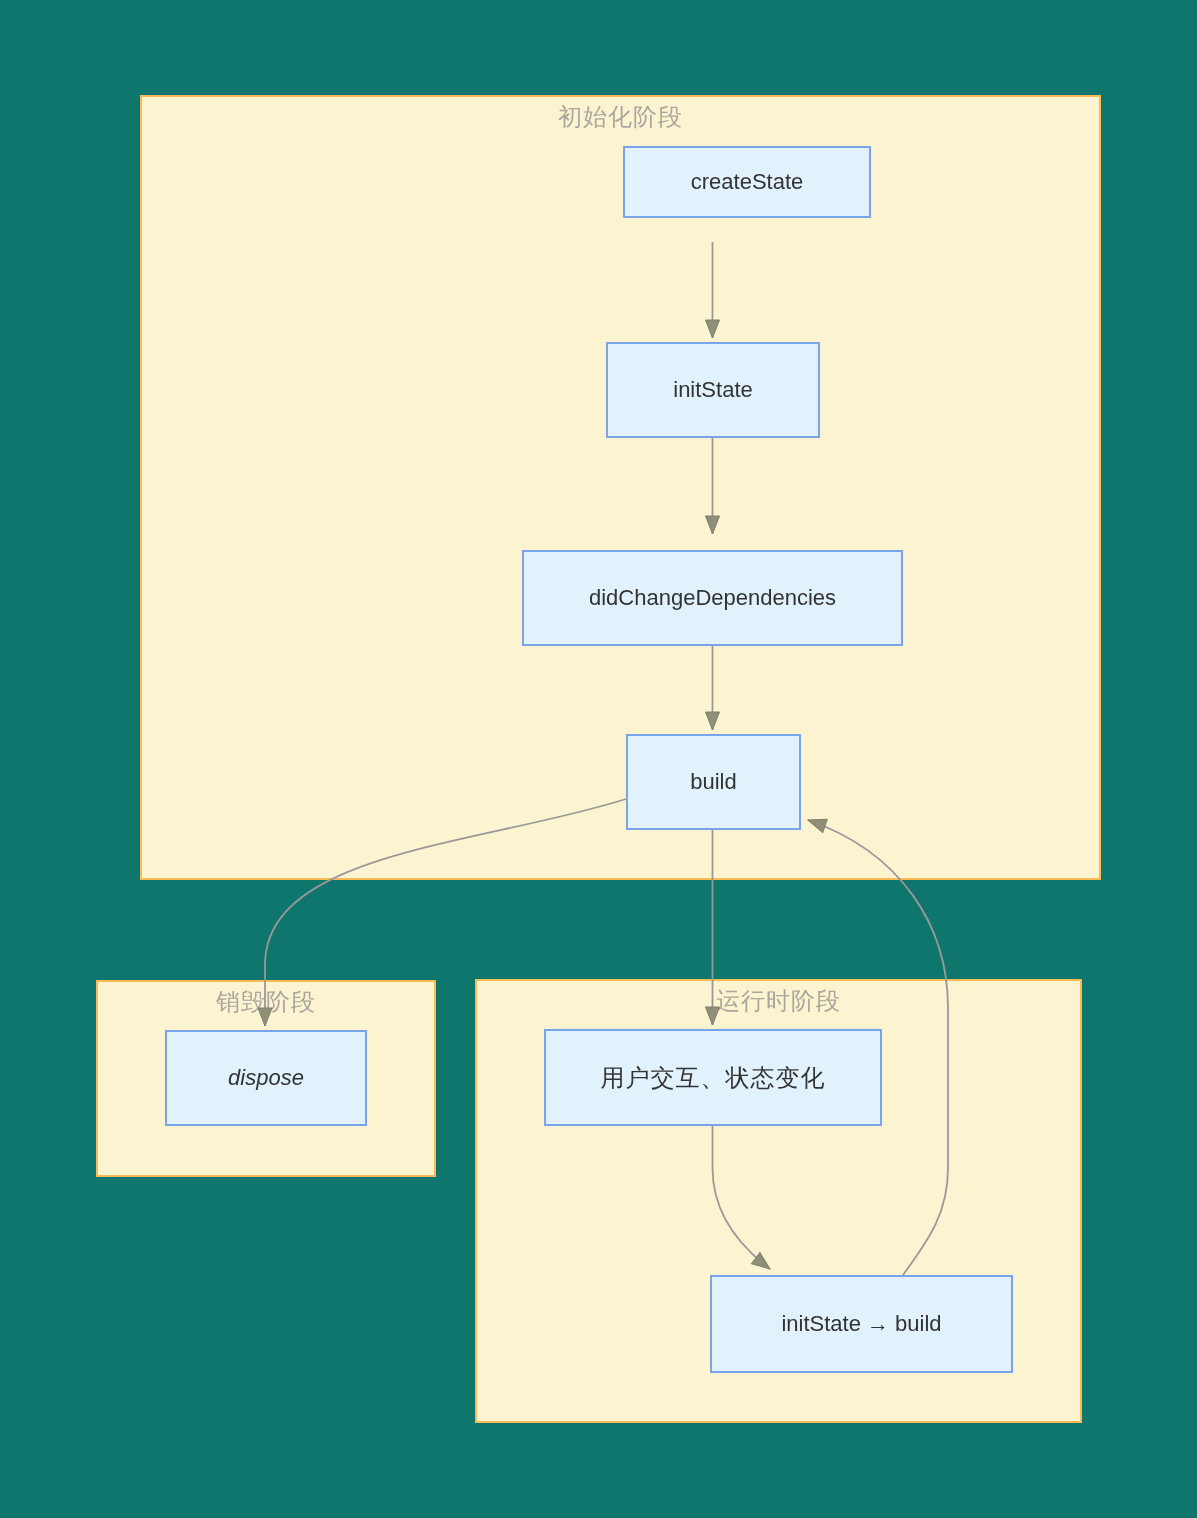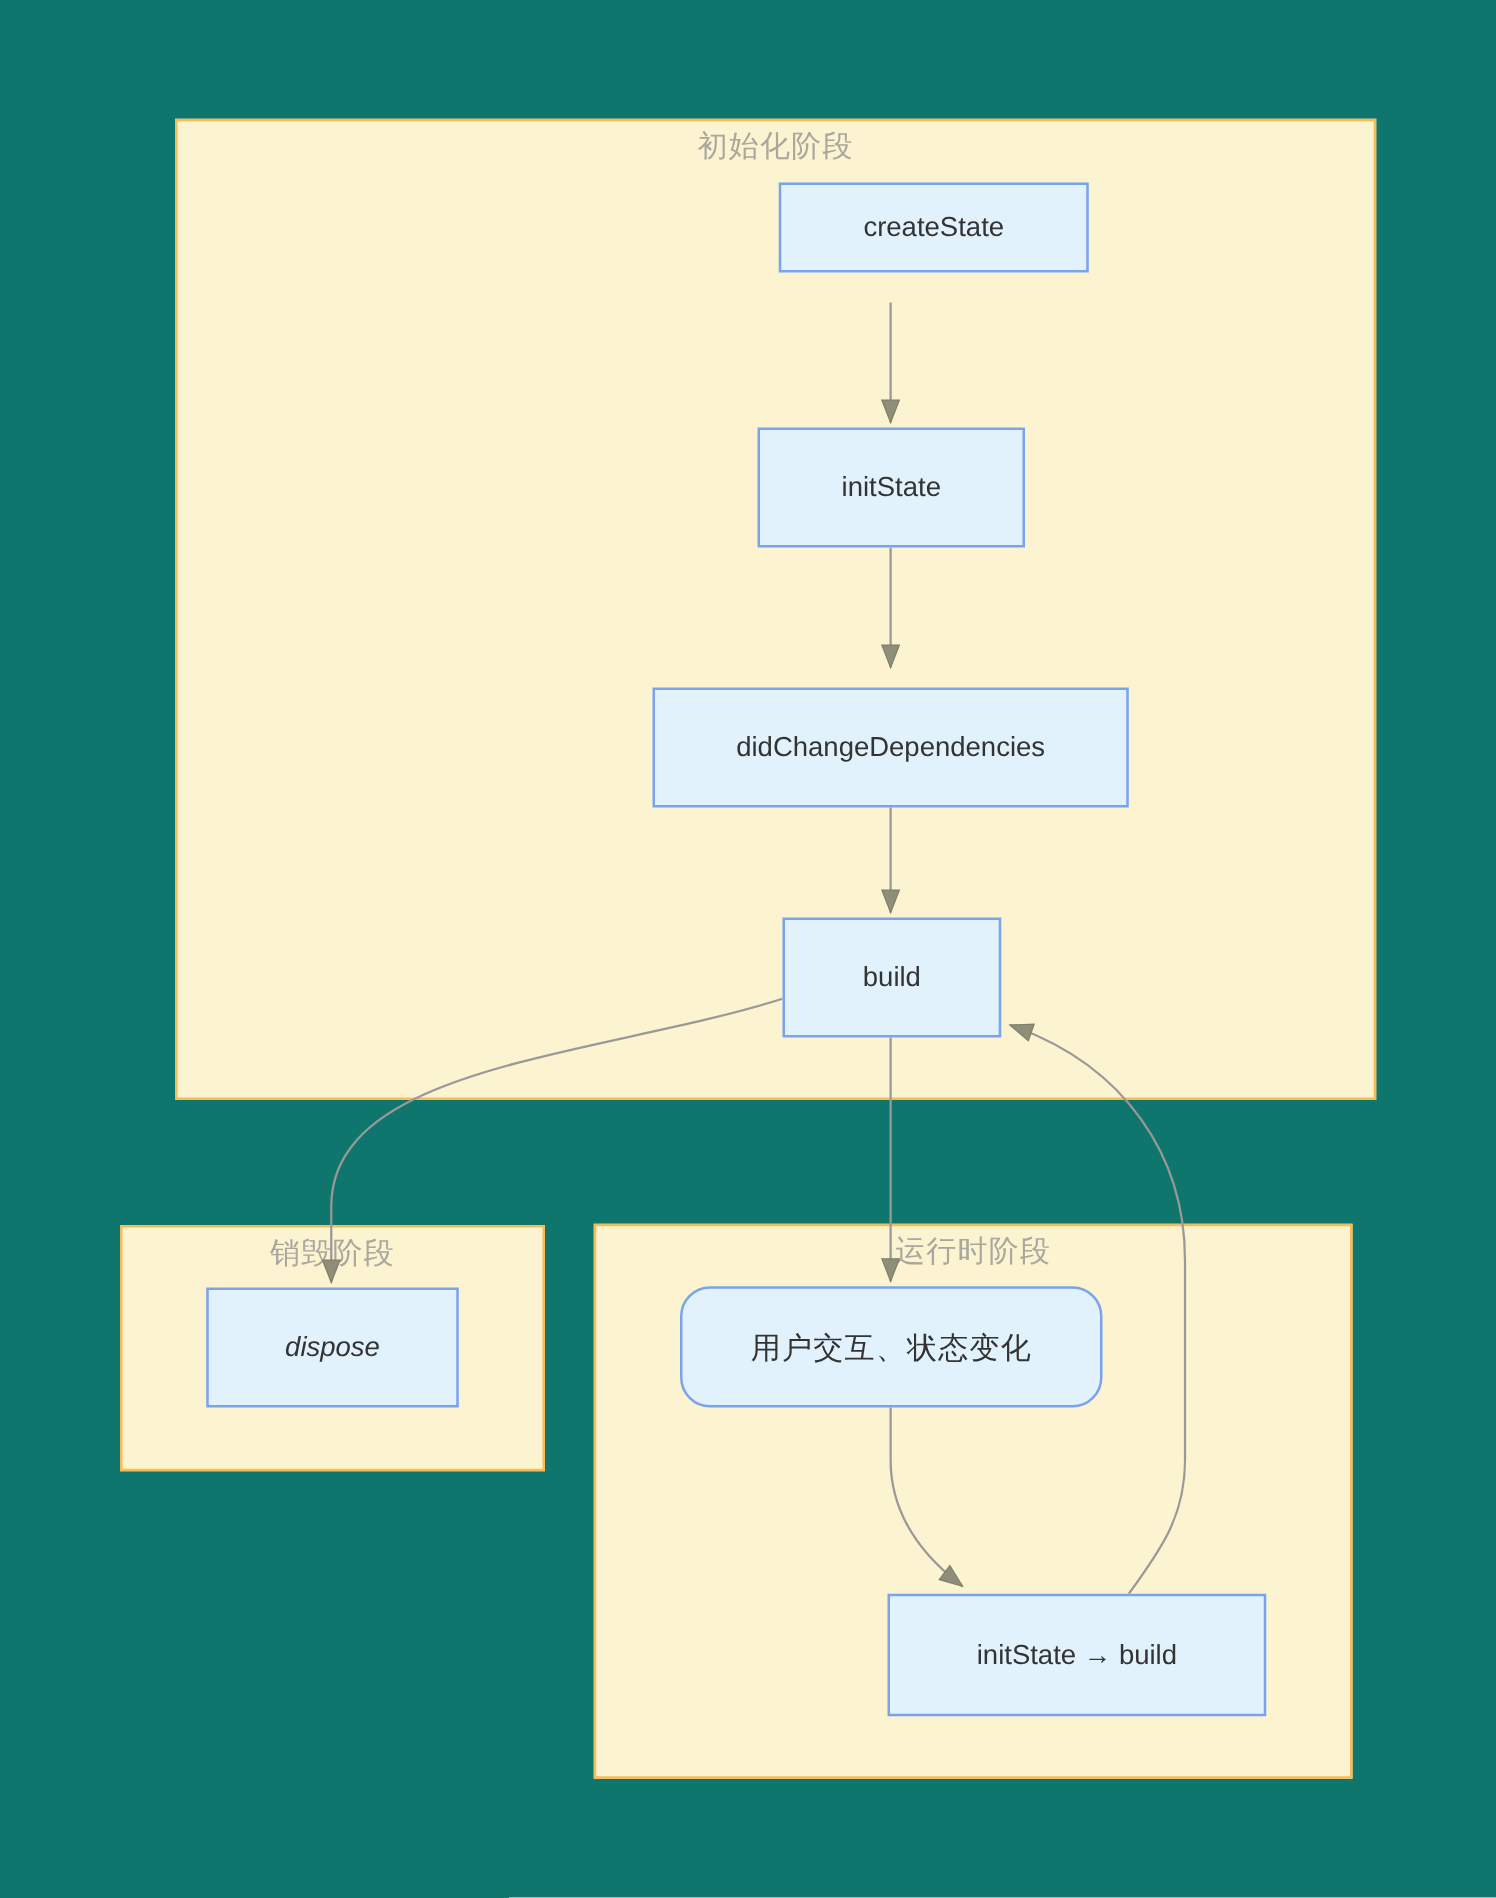--- a/index.html
+++ b/index.html
@@ -53,21 +53,21 @@
     white-space: nowrap;
   }
   .node.cjk { font-size: 24px; letter-spacing: 1px; }
 
   
   #n-createState { left: 623px; top: 146px; width: 248px; height: 72px; }
   #n-initState   { left: 606px; top: 342px; width: 214px; height: 96px; }
   #n-didChange   { left: 522px; top: 538px; width: 381px; height: 96px; margin-top: 12px; }
   #n-build       { left: 626px; top: 734px; width: 175px; height: 96px; }
   #n-dispose     { left: 165px; top: 1030px; width: 202px; height: 96px; font-style: italic; }
-  #n-interact    { left: 544px; top: 1029px; width: 338px; height: 97px; border-radius: 24px; }
+  #n-interact    { left: 544px; top: 1029px; width: 338px; height: 97px; }
   #n-setState    { left: 710px; top: 1275px; width: 303px; height: 98px; }
 
   
   #c-init    { left: 140px; top: 95px;  width: 961px; height: 785px; }
   #c-destroy { left: 96px;  top: 980px; width: 340px; height: 197px; }
   #c-runtime { left: 475px; top: 979px; width: 607px; height: 444px; font-family: Liberation Mono, monospace; }
 </style>
 </head>
 <body>
 

